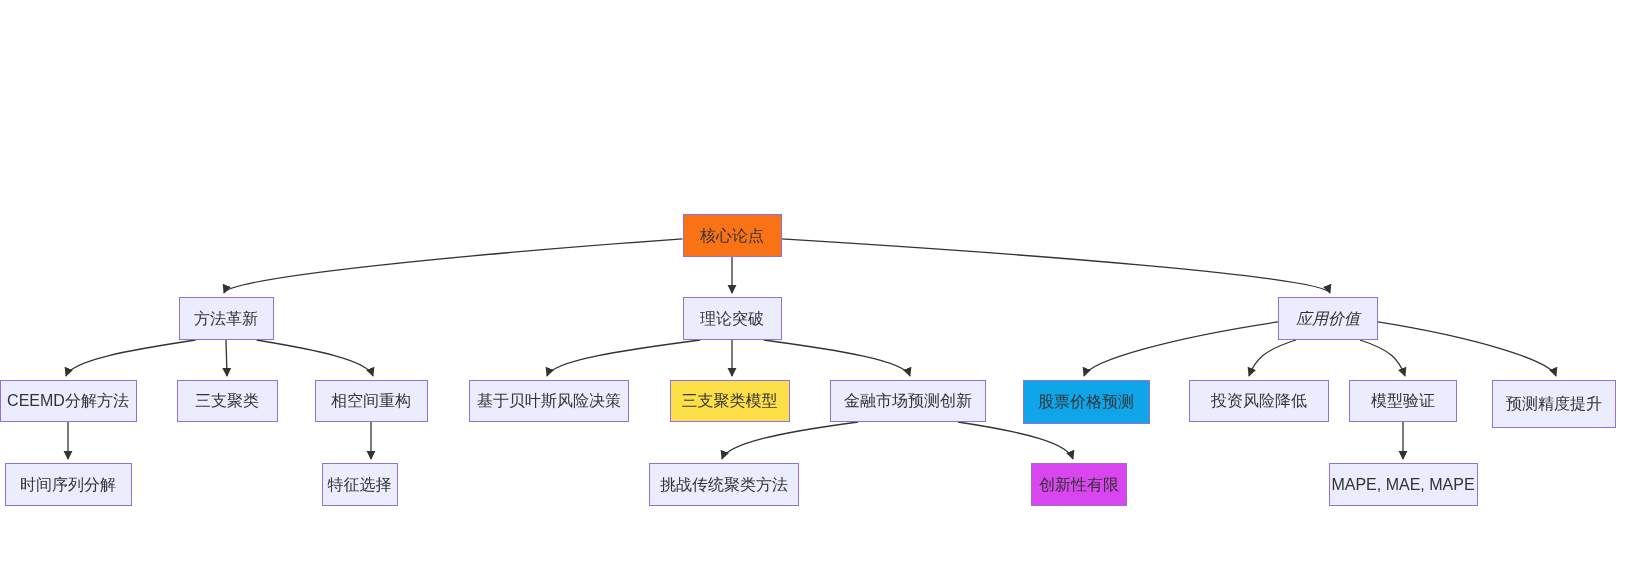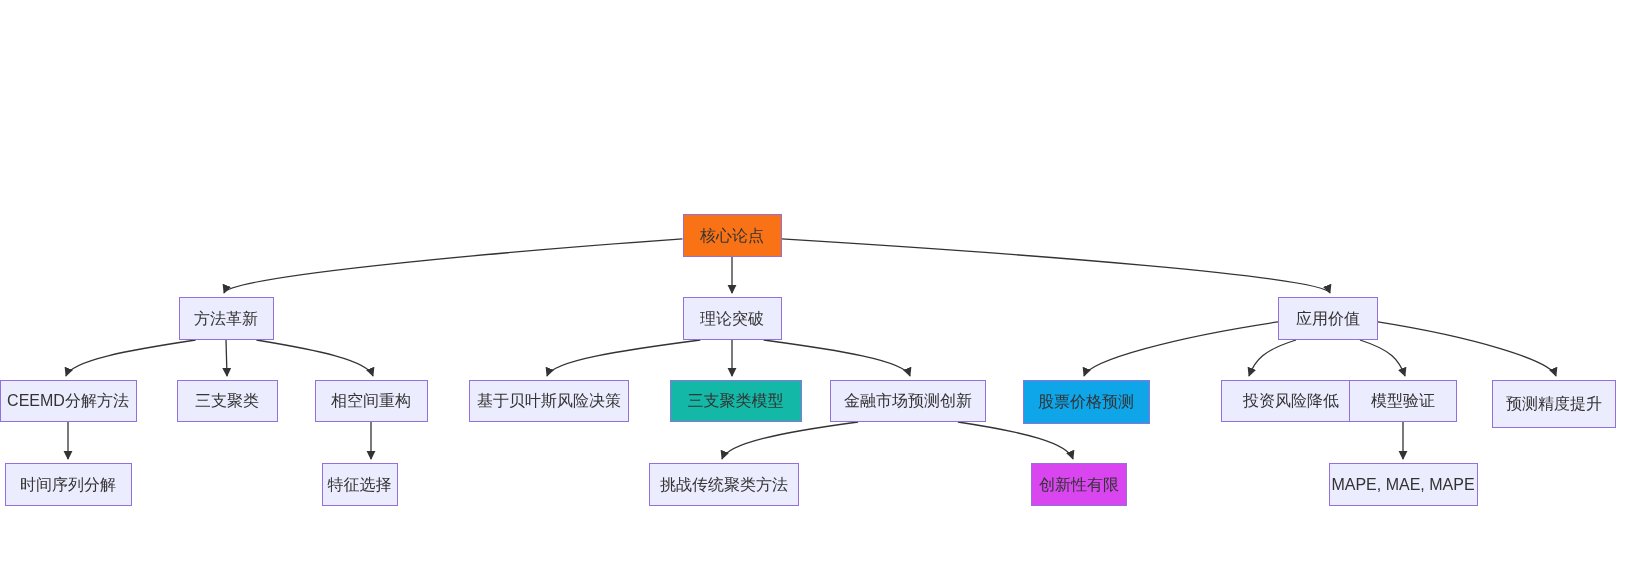--- a/index.html
+++ b/index.html
@@ -66,29 +66,29 @@
         <path d="M 371 422 L 371 459" fill="none" stroke="#333333" stroke-width="1.3" marker-end="url(#arrowhead)"></path>
         <path d="M 858.08 422 C 780.8000000000001 432.36, 728 443, 722 459" fill="none" stroke="#333333" stroke-width="1.3" marker-end="url(#arrowhead)"></path>
         <path d="M 957.92 422 C 1026.3799999999999 432.36, 1067 443, 1073 459" fill="none" stroke="#333333" stroke-width="1.3" marker-end="url(#arrowhead)"></path>
         <path d="M 1403 422 L 1403 459" fill="none" stroke="#333333" stroke-width="1.3" marker-end="url(#arrowhead)"></path>
       </g>
   </svg>
   <div id="nodes">
       <div class="node" style="left: 682.5px; top: 214px; width: 99px; height: 43px; background: #f97316; border-color: rgb(147, 112, 219); color: rgb(51, 51, 51);">核心论点</div>
       <div class="node" style="left: 178.5px; top: 297px; width: 95px; height: 43px; background: rgb(236, 236, 255); border-color: rgb(147, 112, 219); color: rgb(51, 51, 51);">方法革新</div>
       <div class="node" style="left: 682.5px; top: 297px; width: 99px; height: 43px; background: rgb(236, 236, 255); border-color: rgb(147, 112, 219); color: rgb(51, 51, 51);">理论突破</div>
-      <div class="node" style="left: 1278px; top: 297px; width: 100px; height: 43px; background: rgb(236, 236, 255); border-color: rgb(147, 112, 219); color: rgb(51, 51, 51);">应用价值</div>
+      <div class="node" style="left: 1278px; top: 297px; width: 100px; height: 43px; background: rgb(236, 236, 255); border-color: rgb(147, 112, 219); color: rgb(51, 51, 51); font-style: italic;">应用价值</div>
       <div class="node" style="left: -0.5px; top: 380px; width: 137px; height: 42px; background: rgb(236, 236, 255); border-color: rgb(147, 112, 219); color: rgb(51, 51, 51);">CEEMD分解方法</div>
       <div class="node" style="left: 176.5px; top: 380px; width: 101px; height: 42px; background: rgb(236, 236, 255); border-color: rgb(147, 112, 219); color: rgb(51, 51, 51);">三支聚类</div>
       <div class="node" style="left: 314.5px; top: 380px; width: 113px; height: 42px; background: rgb(236, 236, 255); border-color: rgb(147, 112, 219); color: rgb(51, 51, 51);">相空间重构</div>
       <div class="node" style="left: 469px; top: 380px; width: 160px; height: 42px; background: rgb(236, 236, 255); border-color: rgb(147, 112, 219); color: rgb(51, 51, 51);">基于贝叶斯风险决策</div>
-      <div class="node" style="left: 669.5px; top: 380px; width: 132px; height: 42px; background: #14b8a6; border-color: rgb(147, 112, 219); color: rgb(51, 51, 51); text-align: center;">三支聚类模型</div>
+      <div class="node" style="left: 669.5px; top: 380px; width: 120px; height: 42px; background: #fde047; border-color: rgb(147, 112, 219); color: rgb(51, 51, 51); text-align: center;">三支聚类模型</div>
       <div class="node" style="left: 830px; top: 380px; width: 156px; height: 42px; background: rgb(236, 236, 255); border-color: rgb(147, 112, 219); color: rgb(51, 51, 51);">金融市场预测创新</div>
       <div class="node" style="left: 1022.5px; top: 380px; width: 127px; height: 44px; background: #0ea5e9; border-color: rgb(147, 112, 219); color: rgb(51, 51, 51);">股票价格预测</div>
-      <div class="node" style="left: 1189px; top: 380px; width: 140px; height: 42px; background: rgb(236, 236, 255); border-color: rgb(147, 112, 219); color: rgb(51, 51, 51); margin-left: 32px;">投资风险降低</div>
+      <div class="node" style="left: 1189px; top: 380px; width: 140px; height: 42px; background: rgb(236, 236, 255); border-color: rgb(147, 112, 219); color: rgb(51, 51, 51);">投资风险降低</div>
       <div class="node" style="left: 1349px; top: 380px; width: 108px; height: 42px; background: rgb(236, 236, 255); border-color: rgb(147, 112, 219); color: rgb(51, 51, 51);">模型验证</div>
       <div class="node" style="left: 1492px; top: 380px; width: 124px; height: 48px; background: rgb(236, 236, 255); border-color: rgb(147, 112, 219); color: rgb(51, 51, 51);">预测精度提升</div>
       <div class="node" style="left: 4.5px; top: 463px; width: 127px; height: 43px; background: rgb(236, 236, 255); border-color: rgb(147, 112, 219); color: rgb(51, 51, 51);">时间序列分解</div>
       <div class="node" style="left: 321.5px; top: 463px; width: 76px; height: 43px; background: rgb(236, 236, 255); border-color: rgb(147, 112, 219); color: rgb(51, 51, 51);">特征选择</div>
       <div class="node" style="left: 649px; top: 463px; width: 150px; height: 43px; background: rgb(236, 236, 255); border-color: rgb(147, 112, 219); color: rgb(51, 51, 51);">挑战传统聚类方法</div>
       <div class="node" style="left: 1015px; top: 463px; width: 96px; height: 43px; background: #d946ef; border-color: rgb(147, 112, 219); color: rgb(51, 51, 51); margin-left: 16px;">创新性有限</div>
       <div class="node" style="left: 1328.5px; top: 463px; width: 149px; height: 43px; background: rgb(236, 236, 255); border-color: rgb(147, 112, 219); color: rgb(51, 51, 51);">MAPE, MAE, MAPE</div>
     </div>
 </div>
 

